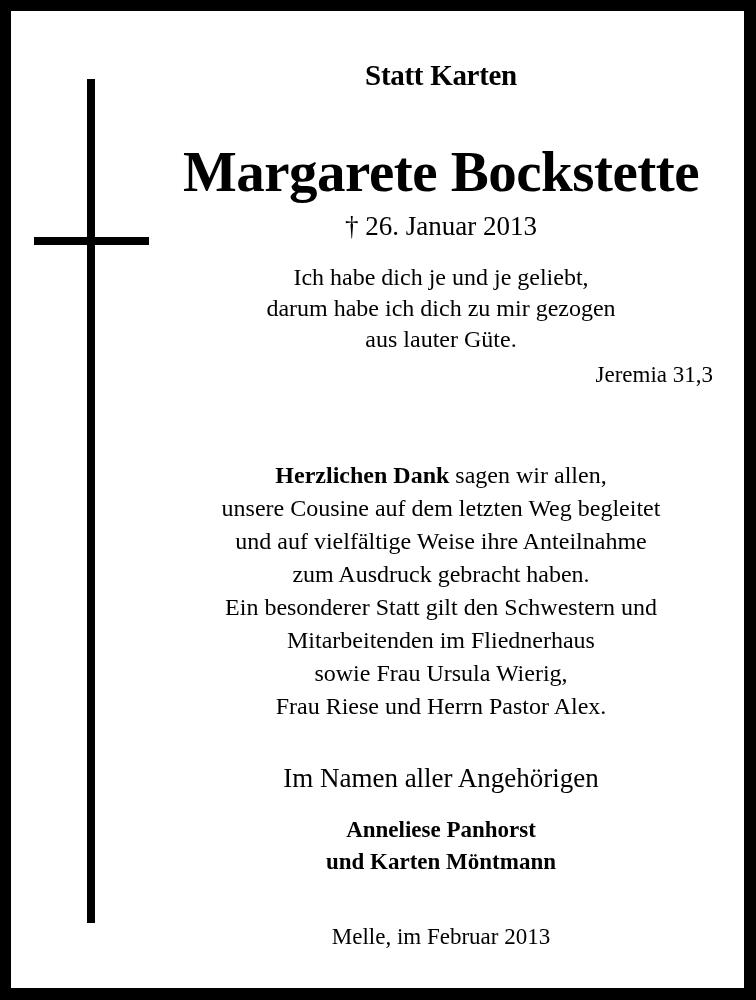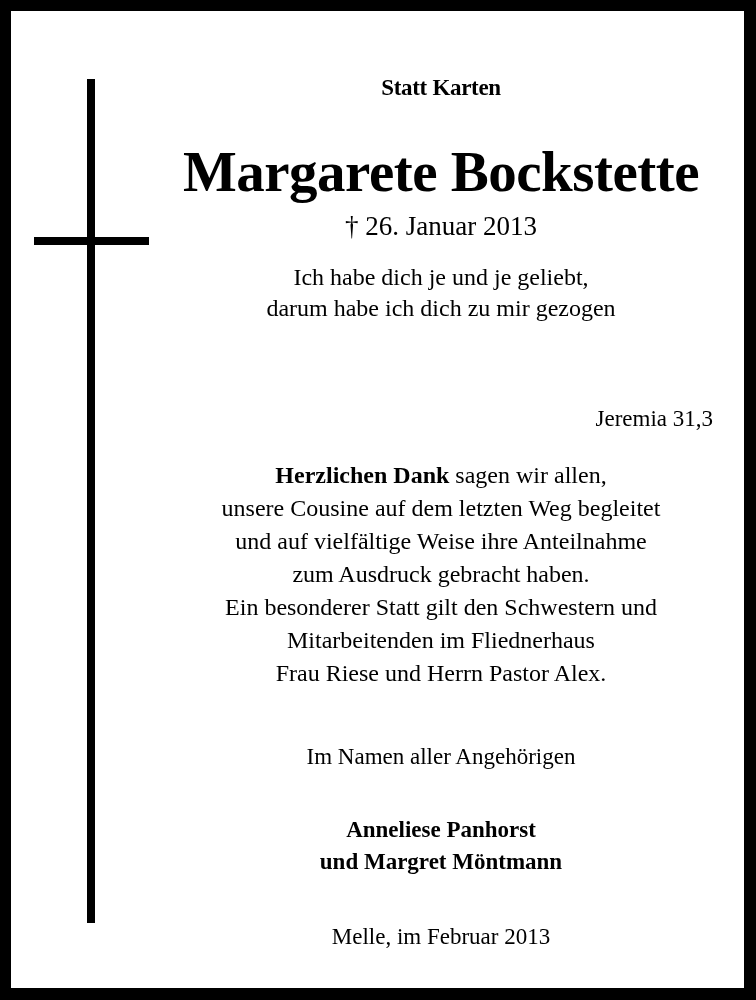--- a/index.html
+++ b/index.html
@@ -29,59 +29,61 @@
       width: 115px; height: 8px;
       background: #000;
     }
     .content {
       position: absolute;
       left: 140px; top: 0;
       width: 580px;
       text-align: center;
     }
     .line { position: absolute; left: 0; width: 100%; white-space: nowrap; }
-    .kicker { top: 64px; font-size: 23px; font-weight: bold; letter-spacing: -0.3px; }
+    .kicker { top: 48px; font-size: 29px; font-weight: bold; letter-spacing: -0.3px; }
     .name { top: 120px; font-size: 57px; font-weight: bold; letter-spacing: -0.5px; margin-top: 8px; }
     .date { top: 200px; font-size: 27px; }
     .verse { top: 251px; font-size: 24px; line-height: 31px; }
-    .ref { top: 351px; font-size: 23px; text-align: right; width: 562px; margin-top: 44px; }
+    .ref { top: 351px; font-size: 23px; text-align: right; width: 562px; }
     .thanks { top: 448px; font-size: 24px; line-height: 33px; }
     .thanks b { font-weight: bold; }
-    .signoff { top: 733px; font-size: 23px; }
+    .signoff { top: 752px; font-size: 27px; }
     .signers { top: 803px; font-size: 23px; font-weight: bold; line-height: 32px; }
     .place { top: 913px; font-size: 23px; }
   </style>
 </head>
 <body>
 
 <div class="card">
   <div class="cross-v"></div>
   <div class="cross-h"></div>
 
   <div class="content">
     <div class="line kicker">Statt Karten</div>
     <div class="line name">Margarete Bockstette</div>
     <div class="line date">† 26. Januar 2013</div>
 
     <div class="line verse">
       <div>Ich habe dich je und je geliebt,</div>
       <div>darum habe ich dich zu mir gezogen</div>
+      <div>aus lauter Güte.</div>
     </div>
     <div class="line ref">Jeremia 31,3</div>
 
     <div class="line thanks">
       <div><b>Herzlichen Dank</b><span> sagen wir allen,</span></div>
       <div>unsere Cousine auf dem letzten Weg begleitet</div>
       <div>und auf vielfältige Weise ihre Anteilnahme</div>
       <div>zum Ausdruck gebracht haben.</div>
       <div>Ein besonderer Statt gilt den Schwestern und</div>
       <div>Mitarbeitenden im Fliednerhaus</div>
+      <div>sowie Frau Ursula Wierig,</div>
       <div>Frau Riese und Herrn Pastor Alex.</div>
     </div>
 
     <div class="line signoff">Im Namen aller Angehörigen</div>
     <div class="line signers">
       <div>Anneliese Panhorst</div>
-      <div>und Margret Möntmann</div>
+      <div>und Karten Möntmann</div>
     </div>
     <div class="line place">Melle, im Februar 2013</div>
   </div>
 </div>
 
 </body></html>

